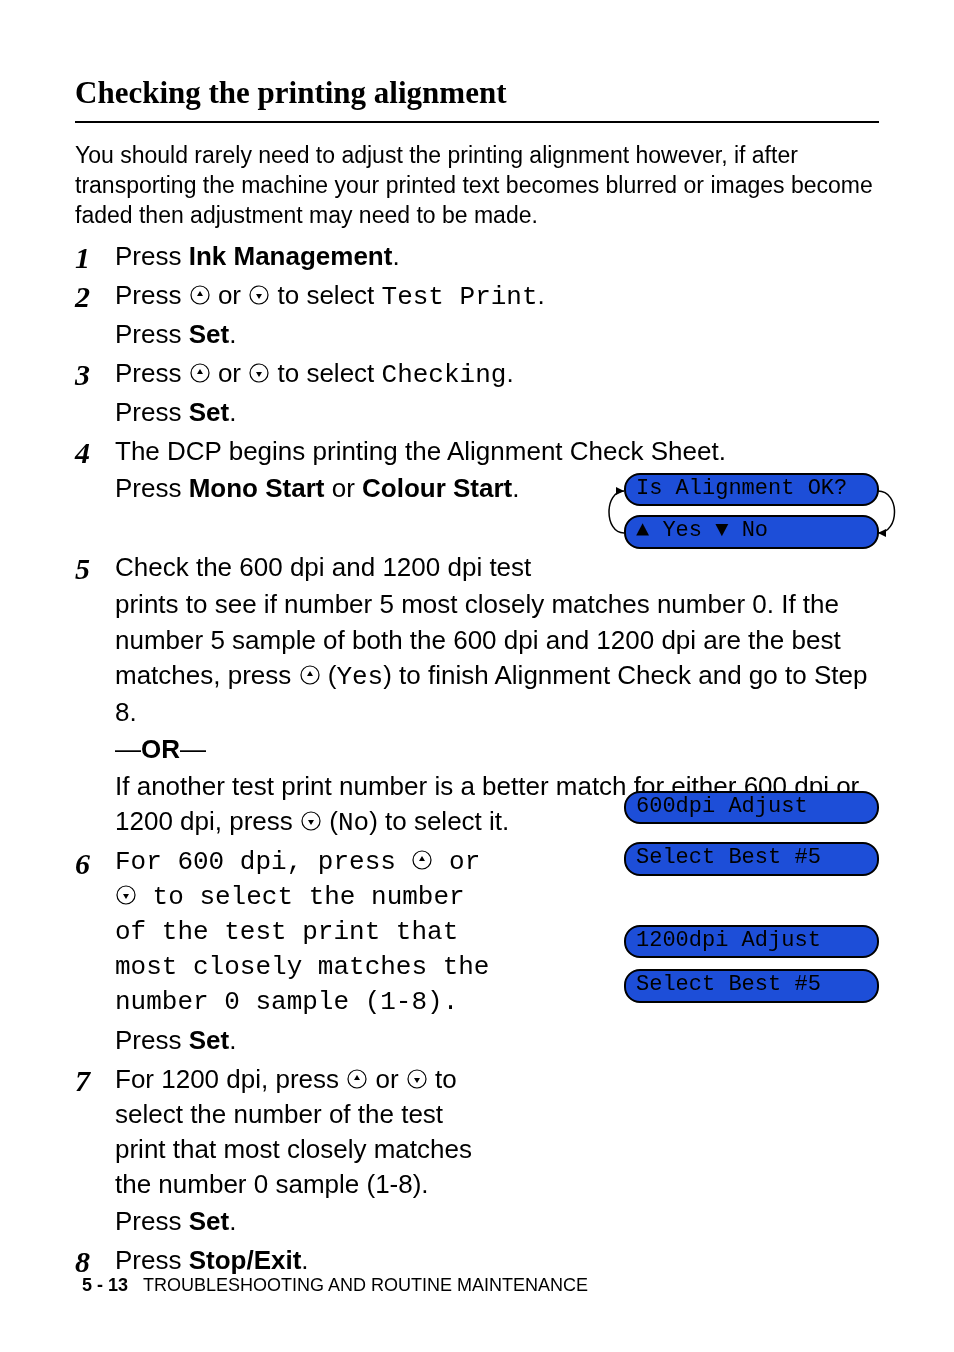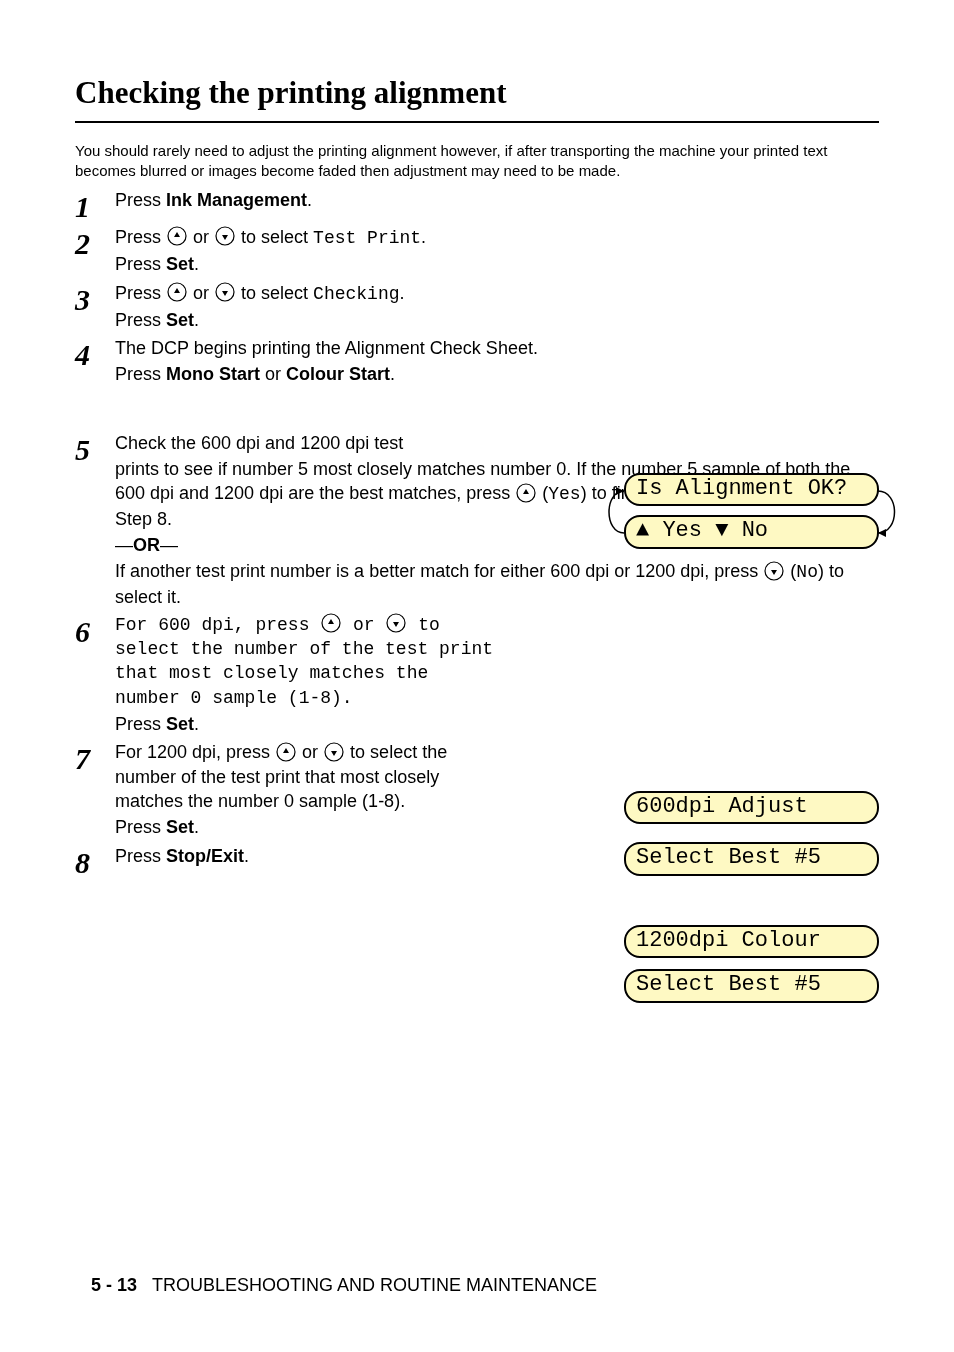--- a/index.html
+++ b/index.html
@@ -18,21 +18,21 @@
   }
   .heading {
     font-size: 31px;
     font-weight: bold;
     border-bottom: 2px solid #000;
     padding-bottom: 10px;
     margin-bottom: 18px;
     font-family: Liberation Serif, serif;
   }
   .intro {
-    font-size: 15px;
+    font-size: 23px;
     line-height: 1.3;
     margin-bottom: 8px;
     margin-top: 13px;
   }
   .steps {
     list-style: none;
   }
   .step {
     display: flex;
     align-items: flex-start;
@@ -42,21 +42,21 @@
     font-family: "Times New Roman", serif;
     font-style: italic;
     font-weight: bold;
     font-size: 30px;
     width: 40px;
     flex-shrink: 0;
     line-height: 1.1;
     padding-top: 2px;
   }
   .step-body {
-    font-size: 18px;
+    font-size: 26px;
     line-height: 1.35;
     flex: 1;
   }
   .step-body p {
     margin-bottom: 2px;
   }
   .bold {
     font-weight: bold;
   }
   .mono {
@@ -80,21 +80,21 @@
   .lcd-group {
     position: absolute;
   }
   .lcd-box {
     border: 2px solid #000;
     border-radius: 16px;
     padding: 1px 10px 3px 10px;
     font-family: "Courier New", monospace;
     font-size: 22px;
     white-space: pre;
-    background: #fef9c3;
+    background: #1d4ed8;
     min-width: 252px;
     line-height: 1.15;
   }
   .lcd-alignment {
     right: 75px;
     top: 473px;
   }
   .lcd-alignment-stack {
     position: relative;
   }
@@ -116,21 +116,21 @@
   }
   .lcd-1200 .lcd-box {
     margin-bottom: 11px;
     min-width: 255px;
   }
   .or-line {
     margin: 2px 0;
   }
   .footer {
     position: absolute;
-    left: 91px;
+    left: 82px;
     bottom: 56px;
     font-size: 18px;
   }
   .footer .pg {
     font-weight: bold;
   }
   .loop-arrows {
     position: absolute;
     left: -24px;
     top: 4px;
@@ -281,19 +281,19 @@
     <div class="lcd-box">▲ <span>Yes</span> ▼ <span>No</span></div>
   </div>
 </div>
 
 <div class="lcd-group lcd-600">
   <div class="lcd-box">600dpi Adjust</div>
   <div class="lcd-box">Select Best #5</div>
 </div>
 
 <div class="lcd-group lcd-1200">
-  <div class="lcd-box">1200dpi Colour</div>
+  <div class="lcd-box">1200dpi Adjust</div>
   <div class="lcd-box">Select Best #5</div>
 </div>
 
 <div class="footer">
   <span class="pg">5 - 13</span>&nbsp;&nbsp;&nbsp;<span>TROUBLESHOOTING AND ROUTINE MAINTENANCE</span>
 </div>
 
 </body></html>

